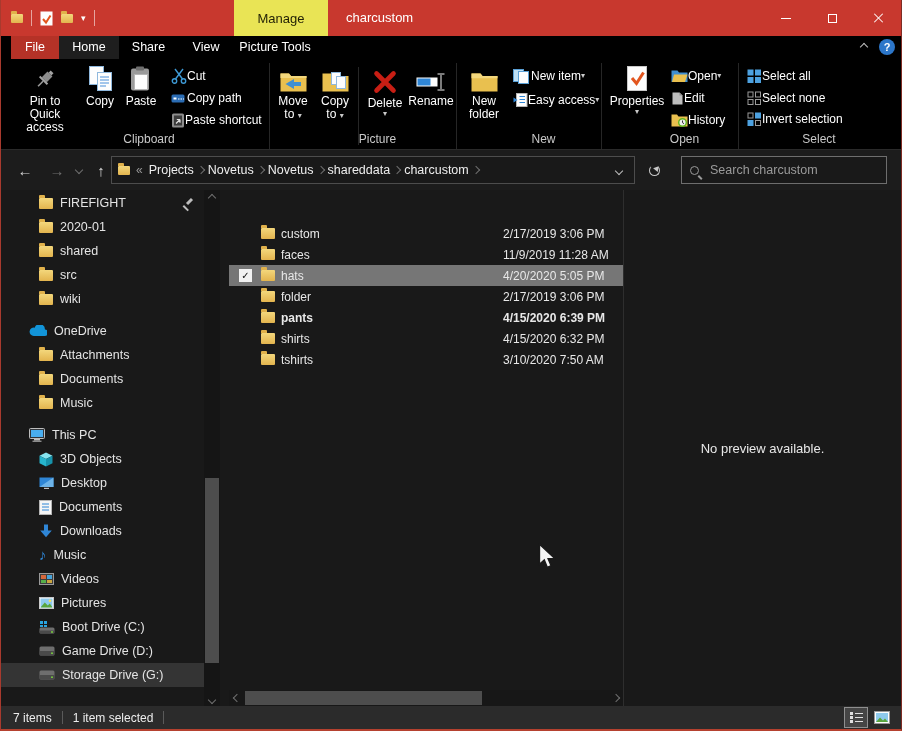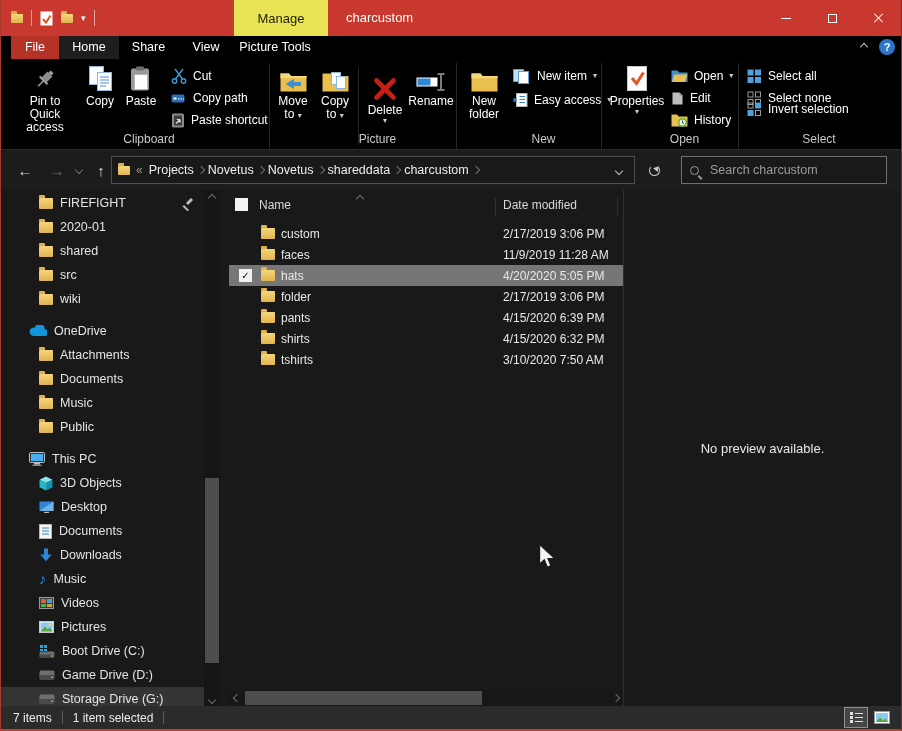--- a/index.html
+++ b/index.html
@@ -37,21 +37,21 @@
   .chev.left{transform:rotate(45deg);} .chev.right{transform:rotate(-135deg);}
   .chev.dim{border-color:#6f6f6f;}
   .help-circle{position:absolute;right:6px;top:3px;width:16px;height:16px;border-radius:50%;background:#2c76c9;color:#fff;
     font-size:11px;font-weight:bold;display:flex;align-items:center;justify-content:center;}
   .ribbon-collapse{position:absolute;right:34px;top:8px;}
   
   .ribbon{position:absolute;left:0;top:59px;right:0;height:91px;background:#000;border-bottom:1px solid #2a2a2a;}
   .rdiv{position:absolute;top:4px;width:1px;height:86px;background:#262626;}
   .bigbtn{position:absolute;display:flex;flex-direction:column;align-items:center;color:#fff;font-size:12px;line-height:13px;text-align:center;}
   .bigbtn .ic{height:28px;display:flex;align-items:flex-end;justify-content:center;margin-bottom:3px;}
-  .smallbtn{position:absolute;display:flex;align-items:center;gap:6px;color:#fff;font-size:12px;height:20px;}
+  .smallbtn{position:absolute;display:flex;align-items:center;color:#fff;font-size:12px;height:20px;}
   .grouplabel{position:absolute;top:73px;color:#c9c9c9;font-size:12px;text-align:center;padding-left:28px;}
   .dd{color:#c9c9c9;font-size:8px;line-height:8px;}
   
   .addrrow{position:absolute;left:0;top:150px;right:0;height:40px;background:#1c1c1c;}
   .navbtn{position:absolute;top:0;height:40px;display:flex;align-items:center;justify-content:center;font-size:15px;color:#d6d6d6;}
   .navbtn.dim{color:#6f6f6f;}
   .addrbox{position:absolute;left:110px;top:6px;width:524px;height:28px;background:#191919;border:1px solid #4d4d4d;
     display:flex;align-items:center;padding:0 6px;color:#eee;font-size:12.5px;}
   .crumb{padding:0 4px;white-space:nowrap;}
   .crumb-sep{color:#9a9a9a;padding:0 2px;font-size:12px;}
@@ -250,21 +250,21 @@
         <svg width="27" height="22">
             <path d="M0.5 3.5 h8.5 l2 2.5 h15.5 v15.5 h-26 z" fill="#e9c04f"></path>
             <rect x="9.5" y="2.5" width="9" height="12" fill="#fdfdfd" stroke="#8fb8dd"></rect>
             <rect x="14.5" y="6.5" width="9" height="12" fill="#fdfdfd" stroke="#8fb8dd"></rect>
           </svg>
       </span>
       <span>Copy</span>
       <span><span>to</span> <span class="dd">▾</span></span>
     </div>
     <div class="rdiv" style="left:357px;top:8px;height:78px;"></div>
-    <div class="bigbtn" style="left:362px;top:14px;width:44px;justify-content:space-between;">
+    <div class="bigbtn" style="left:362px;top:7px;width:44px;justify-content:space-between;">
       <span class="ic">
         <svg width="24" height="24">
             <path d="M3.5 3.5 L20.5 20.5 M20.5 3.5 L3.5 20.5" stroke="#c81e14" stroke-width="4.6" stroke-linecap="round"></path>
           </svg>
       </span>
       <span>Delete</span>
       <span class="dd">▾</span>
     </div>
     <div class="bigbtn" style="left:406px;top:5px;width:48px;">
       <span class="ic">
@@ -382,21 +382,21 @@
             <g fill="none" stroke="#9a9a9a">
               <rect x="1" y="1" width="5" height="5"></rect>
               <rect x="8.5" y="1" width="5" height="5"></rect>
               <rect x="1" y="8.5" width="5" height="5"></rect>
               <rect x="8.5" y="8.5" width="5" height="5"></rect>
             </g>
           </svg>
       </span>
       <span>Select none</span>
     </div>
-    <div class="smallbtn" style="left:746px;top:40px;">
+    <div class="smallbtn" style="left:746px;top:50px;">
       <span>
         <svg width="15" height="15">
             <rect x="1" y="1" width="5" height="5" fill="none" stroke="#9a9a9a"></rect>
             <rect x="8" y="0.5" width="6" height="6" fill="#4da1e0"></rect>
             <rect x="0.5" y="8" width="6" height="6" fill="#4da1e0"></rect>
             <rect x="8.5" y="8.5" width="5" height="5" fill="none" stroke="#9a9a9a"></rect>
           </svg>
       </span>
       <span>Invert selection</span>
     </div>
@@ -473,24 +473,20 @@
           <span>Attachments</span>
         </div>
       <div class="sb-item">
           <span class="ifolder"></span>
           <span>Documents</span>
         </div>
       <div class="sb-item">
           <span class="ifolder"></span>
           <span>Music</span>
         </div>
-      <div class="sb-item">
-          <span class="ifolder"></span>
-          <span>Public</span>
-        </div>
       <div class="sb-spacer"></div>
       <div class="sb-item top">
         <span>
             <svg width="16" height="14">
               <rect x="0.5" y="0.5" width="15" height="10" rx="1" fill="#30353a" stroke="#bdbdbd"></rect>
               <rect x="2" y="2" width="12" height="7" fill="#49aef0"></rect>
               <rect x="5" y="11" width="6" height="1.5" fill="#bdbdbd"></rect>
               <rect x="3.5" y="12.7" width="9" height="1" fill="#bdbdbd"></rect>
             </svg>
           </span>
@@ -606,28 +602,20 @@
       <div class="arrow" style="top:0;">
           <span class="chev up dim"></span>
         </div>
       <div class="sb-thumb"></div>
       <div class="arrow" style="top:502px;">
           <span class="chev down dim"></span>
         </div>
     </div>
 
     <div class="filelist">
-      <div class="fl-header">
-        <span class="cb" style="position:absolute;left:6px;top:3px;"></span>
-        <span style="position:absolute;left:30px;top:3px;">Name</span>
-        <span class="sortcaret"><span class="chev up dim"></span></span>
-        <span class="col-div" style="left:266px;"></span>
-        <span style="position:absolute;left:274px;top:3px;">Date modified</span>
-        <span class="col-div" style="left:388px;"></span>
-      </div>
 
       <div class="fl-row" style="top:33px;">
         <span class="ifolder"></span>
         <span class="nm">custom</span>
         <span class="dt">2/17/2019 3:06 PM</span>
       </div>
       <div class="fl-row" style="top:54px;">
         <span class="ifolder"></span>
         <span class="nm">faces</span>
         <span class="dt">11/9/2019 11:28 AM</span>
@@ -636,21 +624,21 @@
         <span class="cb">✓</span>
         <span class="ifolder"></span>
         <span class="nm">hats</span>
         <span class="dt">4/20/2020 5:05 PM</span>
       </div>
       <div class="fl-row" style="top:96px;">
         <span class="ifolder"></span>
         <span class="nm">folder</span>
         <span class="dt">2/17/2019 3:06 PM</span>
       </div>
-      <div class="fl-row" style="top:117px;">
+      <div class="fl-row" style="top:117px;font-weight:bold;">
         <span class="ifolder"></span>
         <span class="nm">pants</span>
         <span class="dt">4/15/2020 6:39 PM</span>
       </div>
       <div class="fl-row" style="top:138px;">
         <span class="ifolder"></span>
         <span class="nm">shirts</span>
         <span class="dt">4/15/2020 6:32 PM</span>
       </div>
       <div class="fl-row" style="top:159px;">

